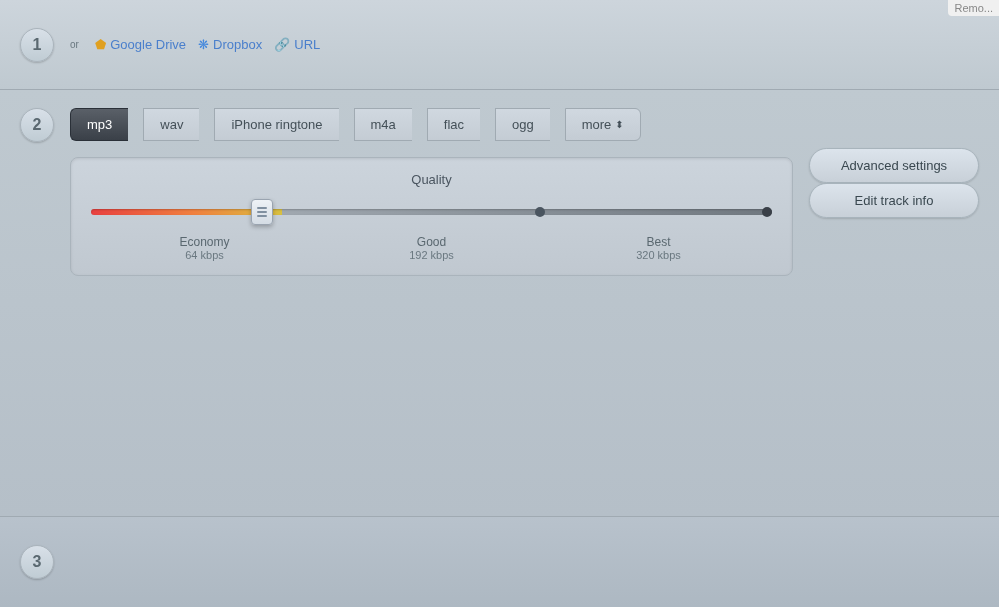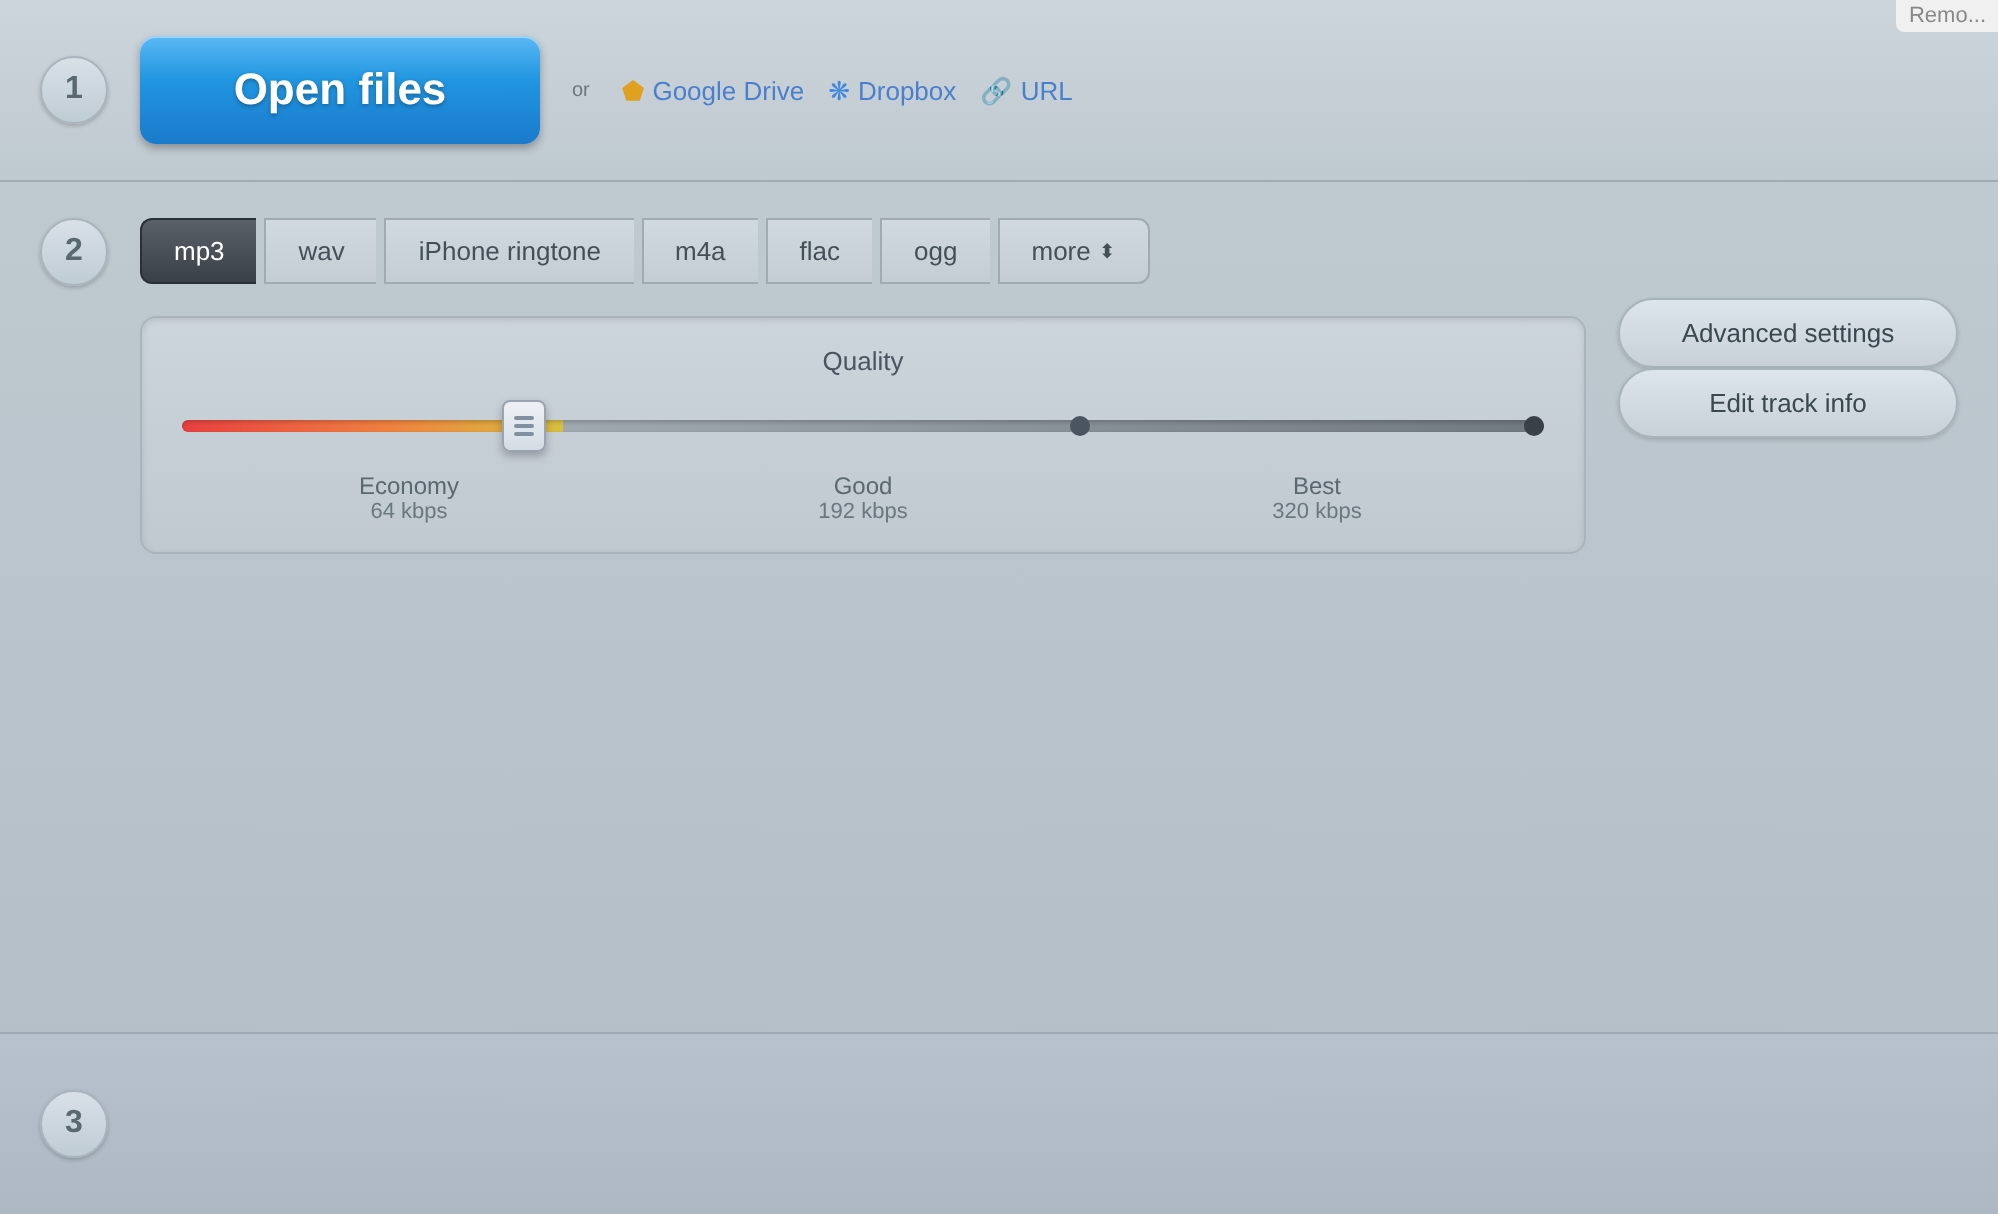--- a/index.html
+++ b/index.html
@@ -115,21 +115,21 @@
     }
 
     .format-area {
       flex: 1;
     }
 
     
     .format-tabs {
       display: flex;
       align-items: center;
-      gap: 4px;
+      gap: 15px;
       margin-bottom: 16px;
     }
 
     .tab {
       padding: 8px 16px;
       font-size: 13px;
       cursor: pointer;
       border: 1px solid #a0aab2;
       border-right: none;
       background: linear-gradient(180deg, #d0d8e0 0%, #c4ccd4 100%);
@@ -304,21 +304,20 @@
 </head>
 <body>
 
 <div class="main-container">
 
   <div class="top-right-corner">Remo...</div>
 
   <div class="section-1">
     <div class="step-circle">1</div>
 
-    <button class="open-files-btn">Open files</button>
 
     <span class="or-text">or</span>
 
     <div class="cloud-links">
       <a class="cloud-link">
         <span class="icon-gdrive">⬟</span>
         <span>Google Drive</span>
       </a>
       <a class="cloud-link">
         <span class="icon-dropbox">❋</span>

